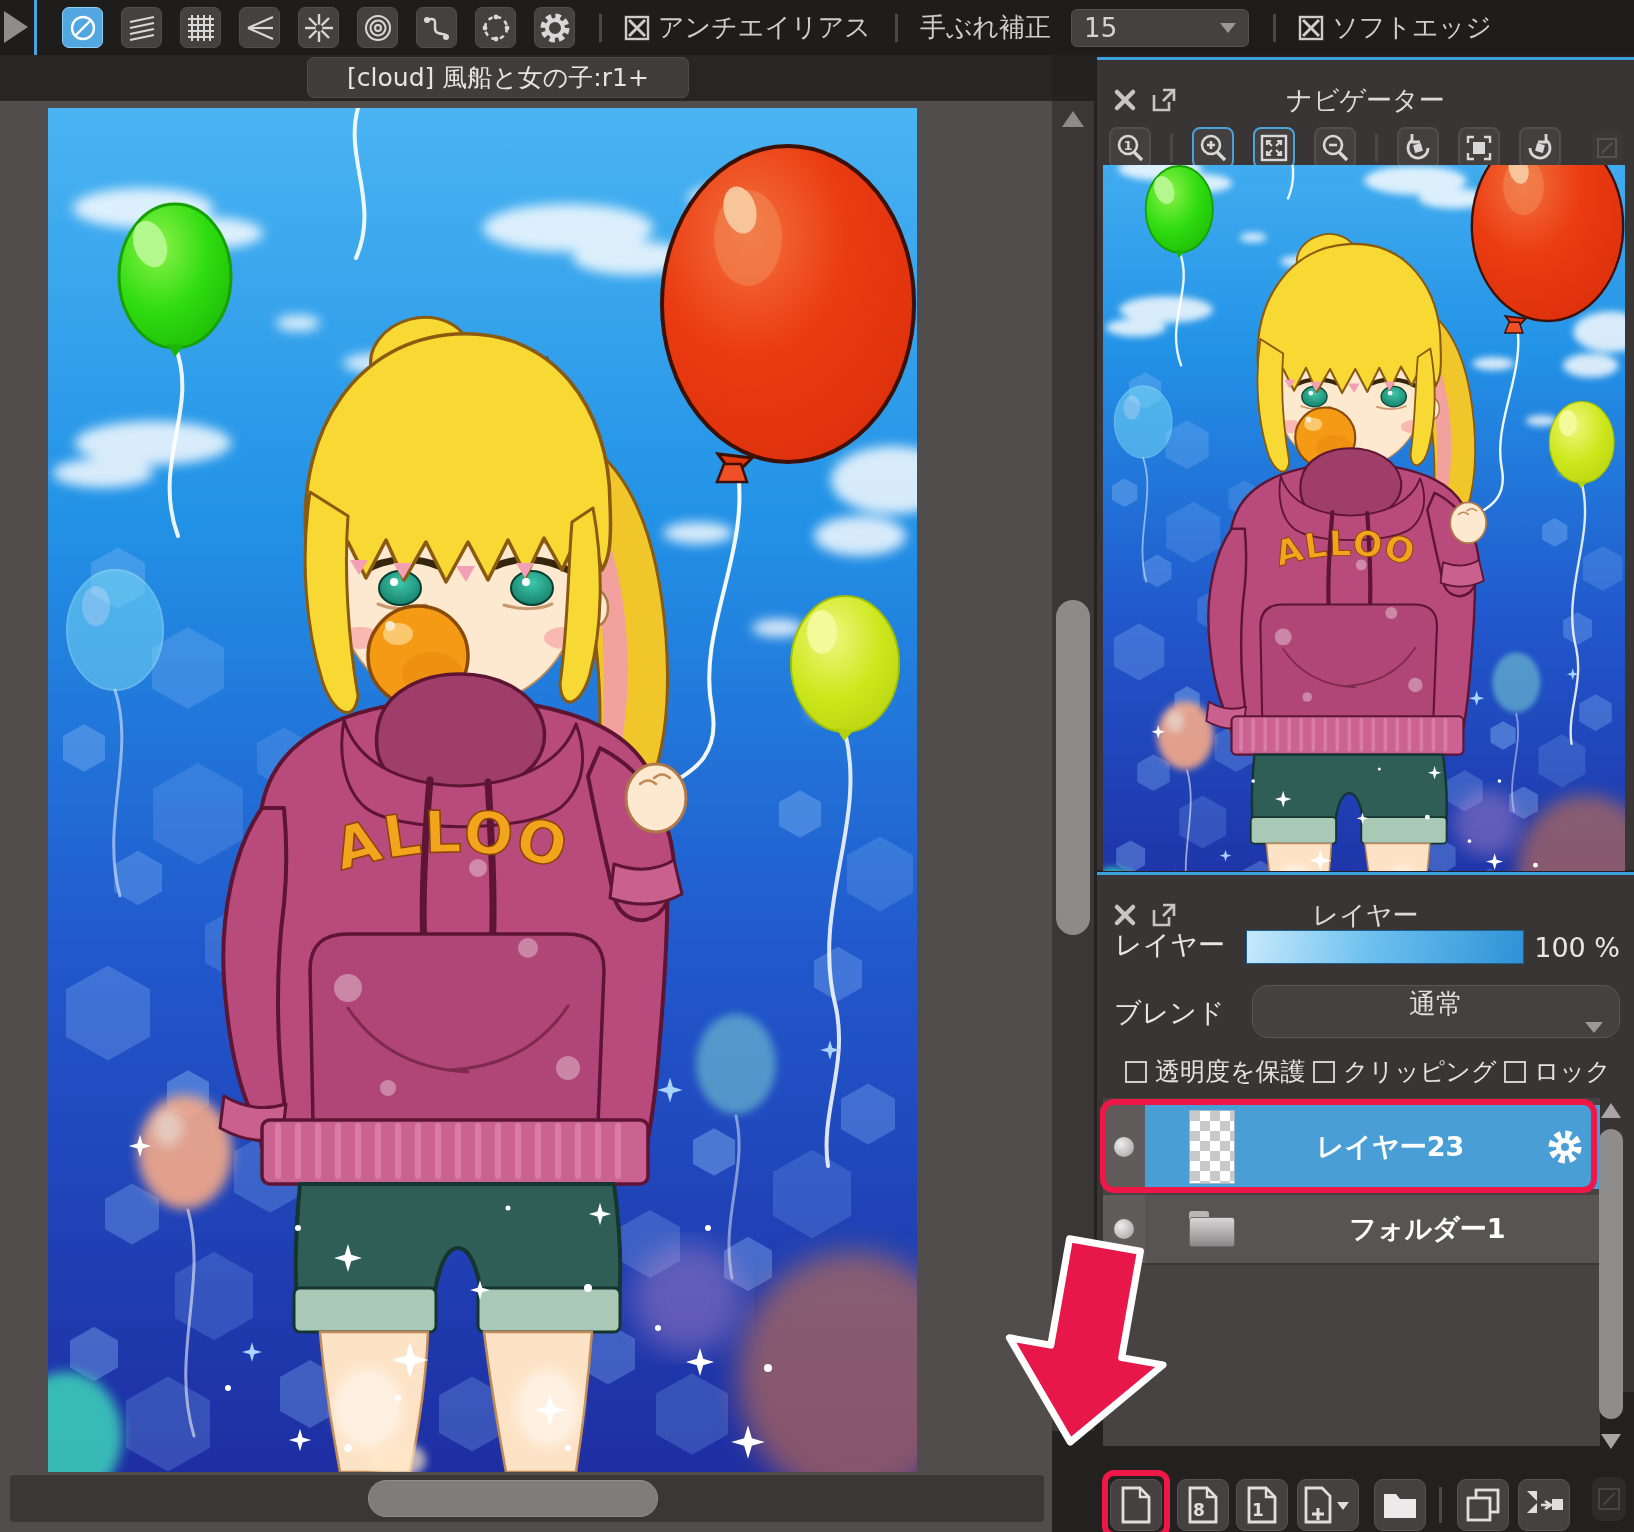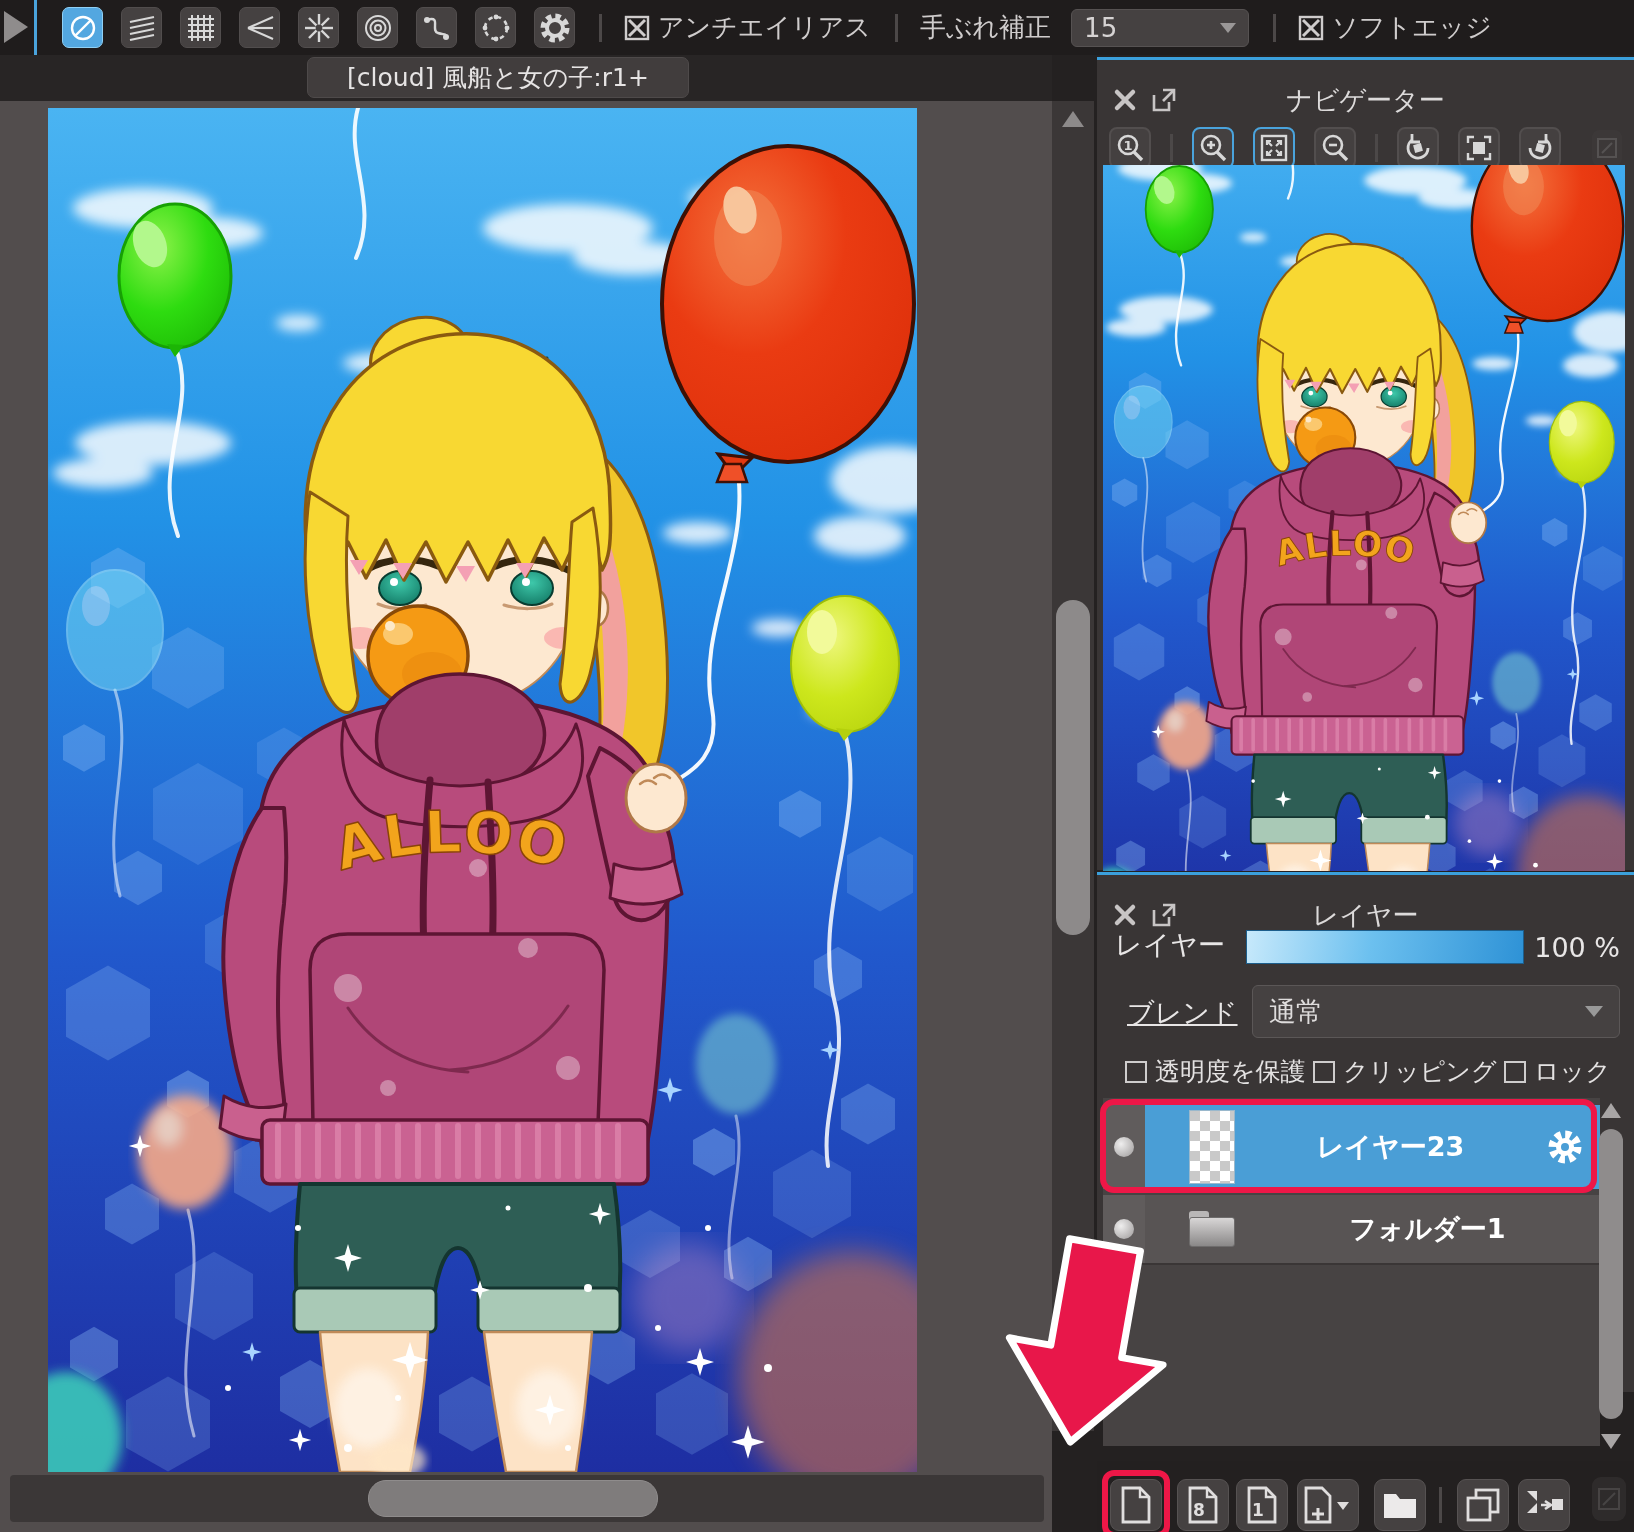--- a/index.html
+++ b/index.html
@@ -60,22 +60,22 @@
   .nsep { width:3px; height:28px; background:#4c4848; }
   .nav-thumb { position:absolute; left:6px; top:105px; width:522px; height:706px; overflow:hidden; background:#1a1a1a; }
 
   
   .lp-row { position:absolute; color:#e8e6e6; font-size:26px; }
   .lbl { color:#e8e6e6; font-size:27px; }
   .op-slider { position:absolute; left:149px; top:0; width:278px; height:34px; border:1px solid #1c5e8c;
     background:linear-gradient(100deg,#c7e9fb 0%,#6cc0ef 45%,#2e92d6 100%); }
   .op-value { position:absolute; right:14px; top:2px; font-size:27px; color:#e8e6e6; }
   .blend-dd { position:absolute; left:155px; top:-10px; width:368px; height:53px; background:#454141;
-    border:1px solid #5b5757; border-radius:6px; display:flex; align-items:center; padding:0 16px;
-    color:#dedcdc; font-size:27px; }
+    border:1px solid #5b5757; border-radius:16px; display:flex; align-items:center; padding:0 16px;
+    color:#dedcdc; font-size:27px;flex-direction:column; }
   .blend-dd .caret { margin-left:auto; width:0; height:0; border-left:9px solid transparent;
     border-right:9px solid transparent; border-top:11px solid #999; }
   .chk { position:absolute; display:flex; align-items:center; gap:8px; color:#e4e2e2; font-size:25px; }
   .chk .box { width:22px; height:22px; border:2px solid #cfcdcd; background:transparent; }
 
   .layer-list { position:absolute; left:6px; top:223px; width:497px; height:348px; background:#474343; }
   .lrow { position:absolute; left:0; width:497px; display:flex; align-items:center; overflow:hidden; }
   .lrow .vis { width:42px; align-self:stretch; background:#605c5c; display:flex; align-items:center; justify-content:center; }
   .eye-dot { width:20px; height:20px; border-radius:50%;
     background:radial-gradient(circle at 35% 35%, #efeeee, #9c9999); }
@@ -588,21 +588,21 @@
   </div>
 
   <div class="lp-row" style="left:18px; top:52px;">
     <span class="lbl">レイヤー</span>
   </div>
   <div class="lp-row" style="left:0; top:55px; width:537px;">
     <div class="op-slider"></div>
     <div class="op-value">100 %</div>
   </div>
 
-  <div class="lp-row" style="left:30px; top:120px;text-decoration:underline;">
+  <div class="lp-row" style="left:17px; top:120px;">
     <span class="lbl">ブレンド</span>
   </div>
   <div class="lp-row" style="left:0; top:120px; width:537px;">
     <div class="blend-dd">
       <span>通常</span>
       <span class="caret"></span>
     </div>
   </div>
 
   <div class="chk" style="left:28px; top:180px;">

